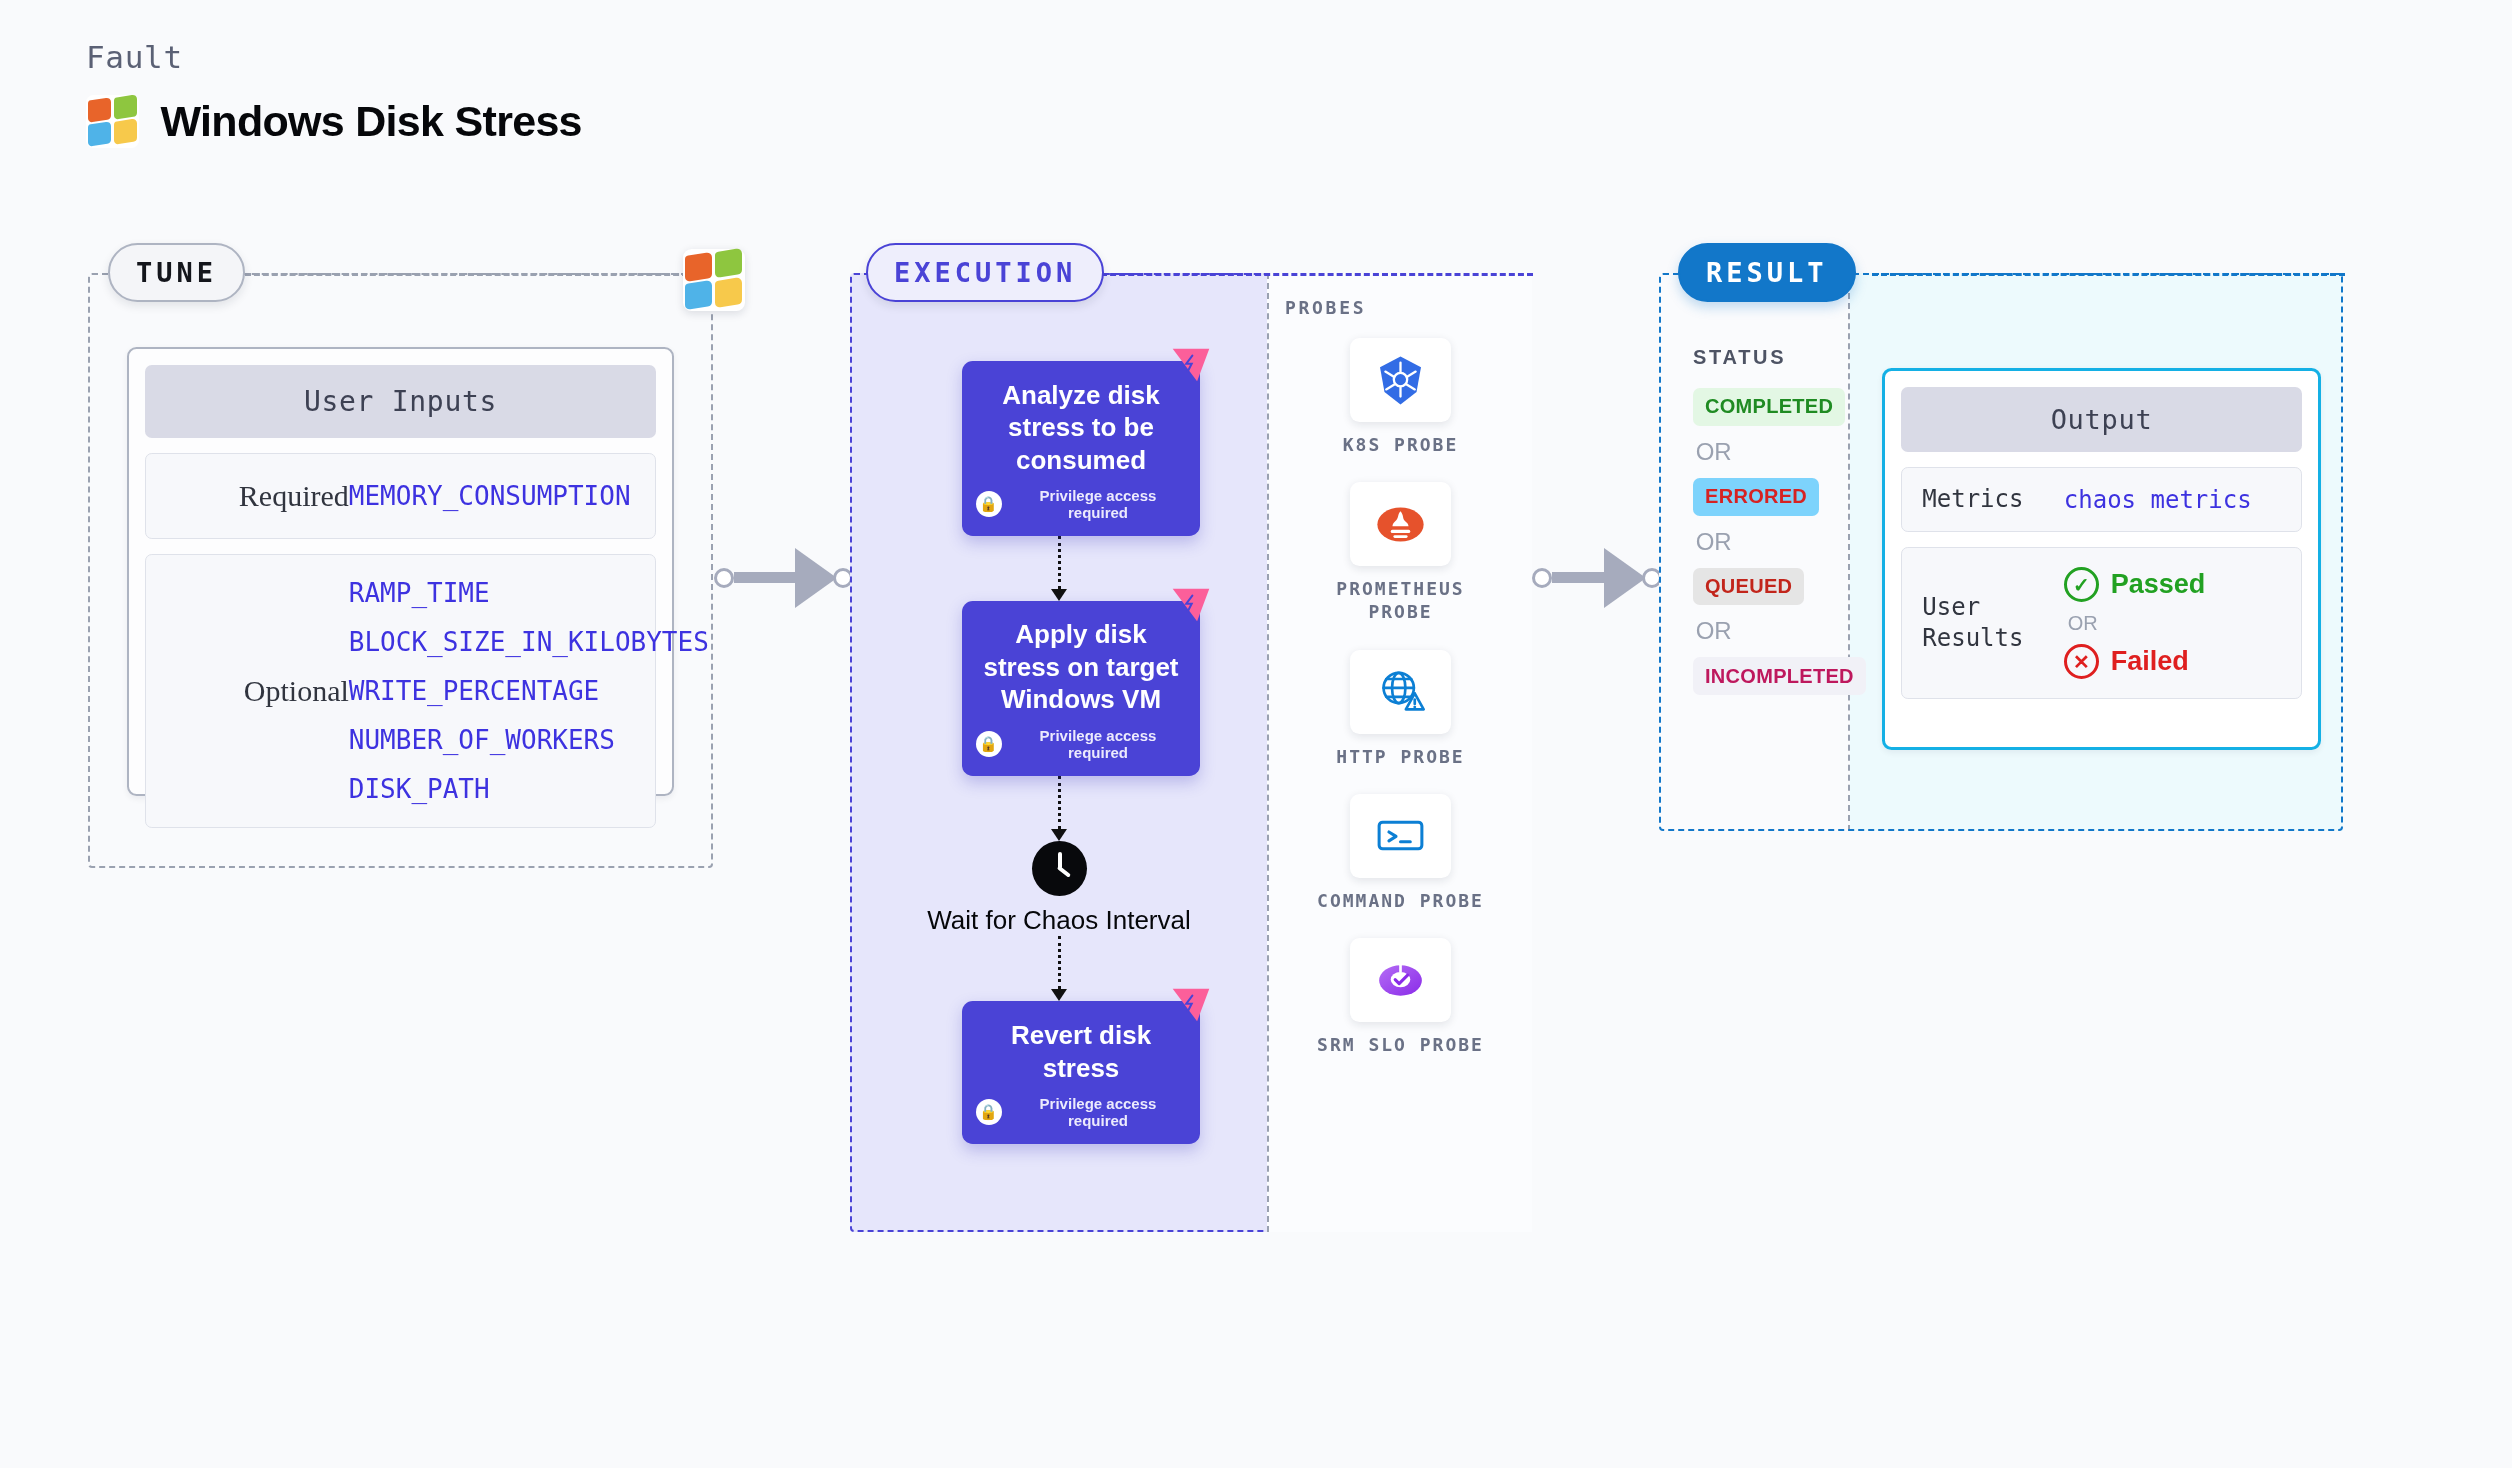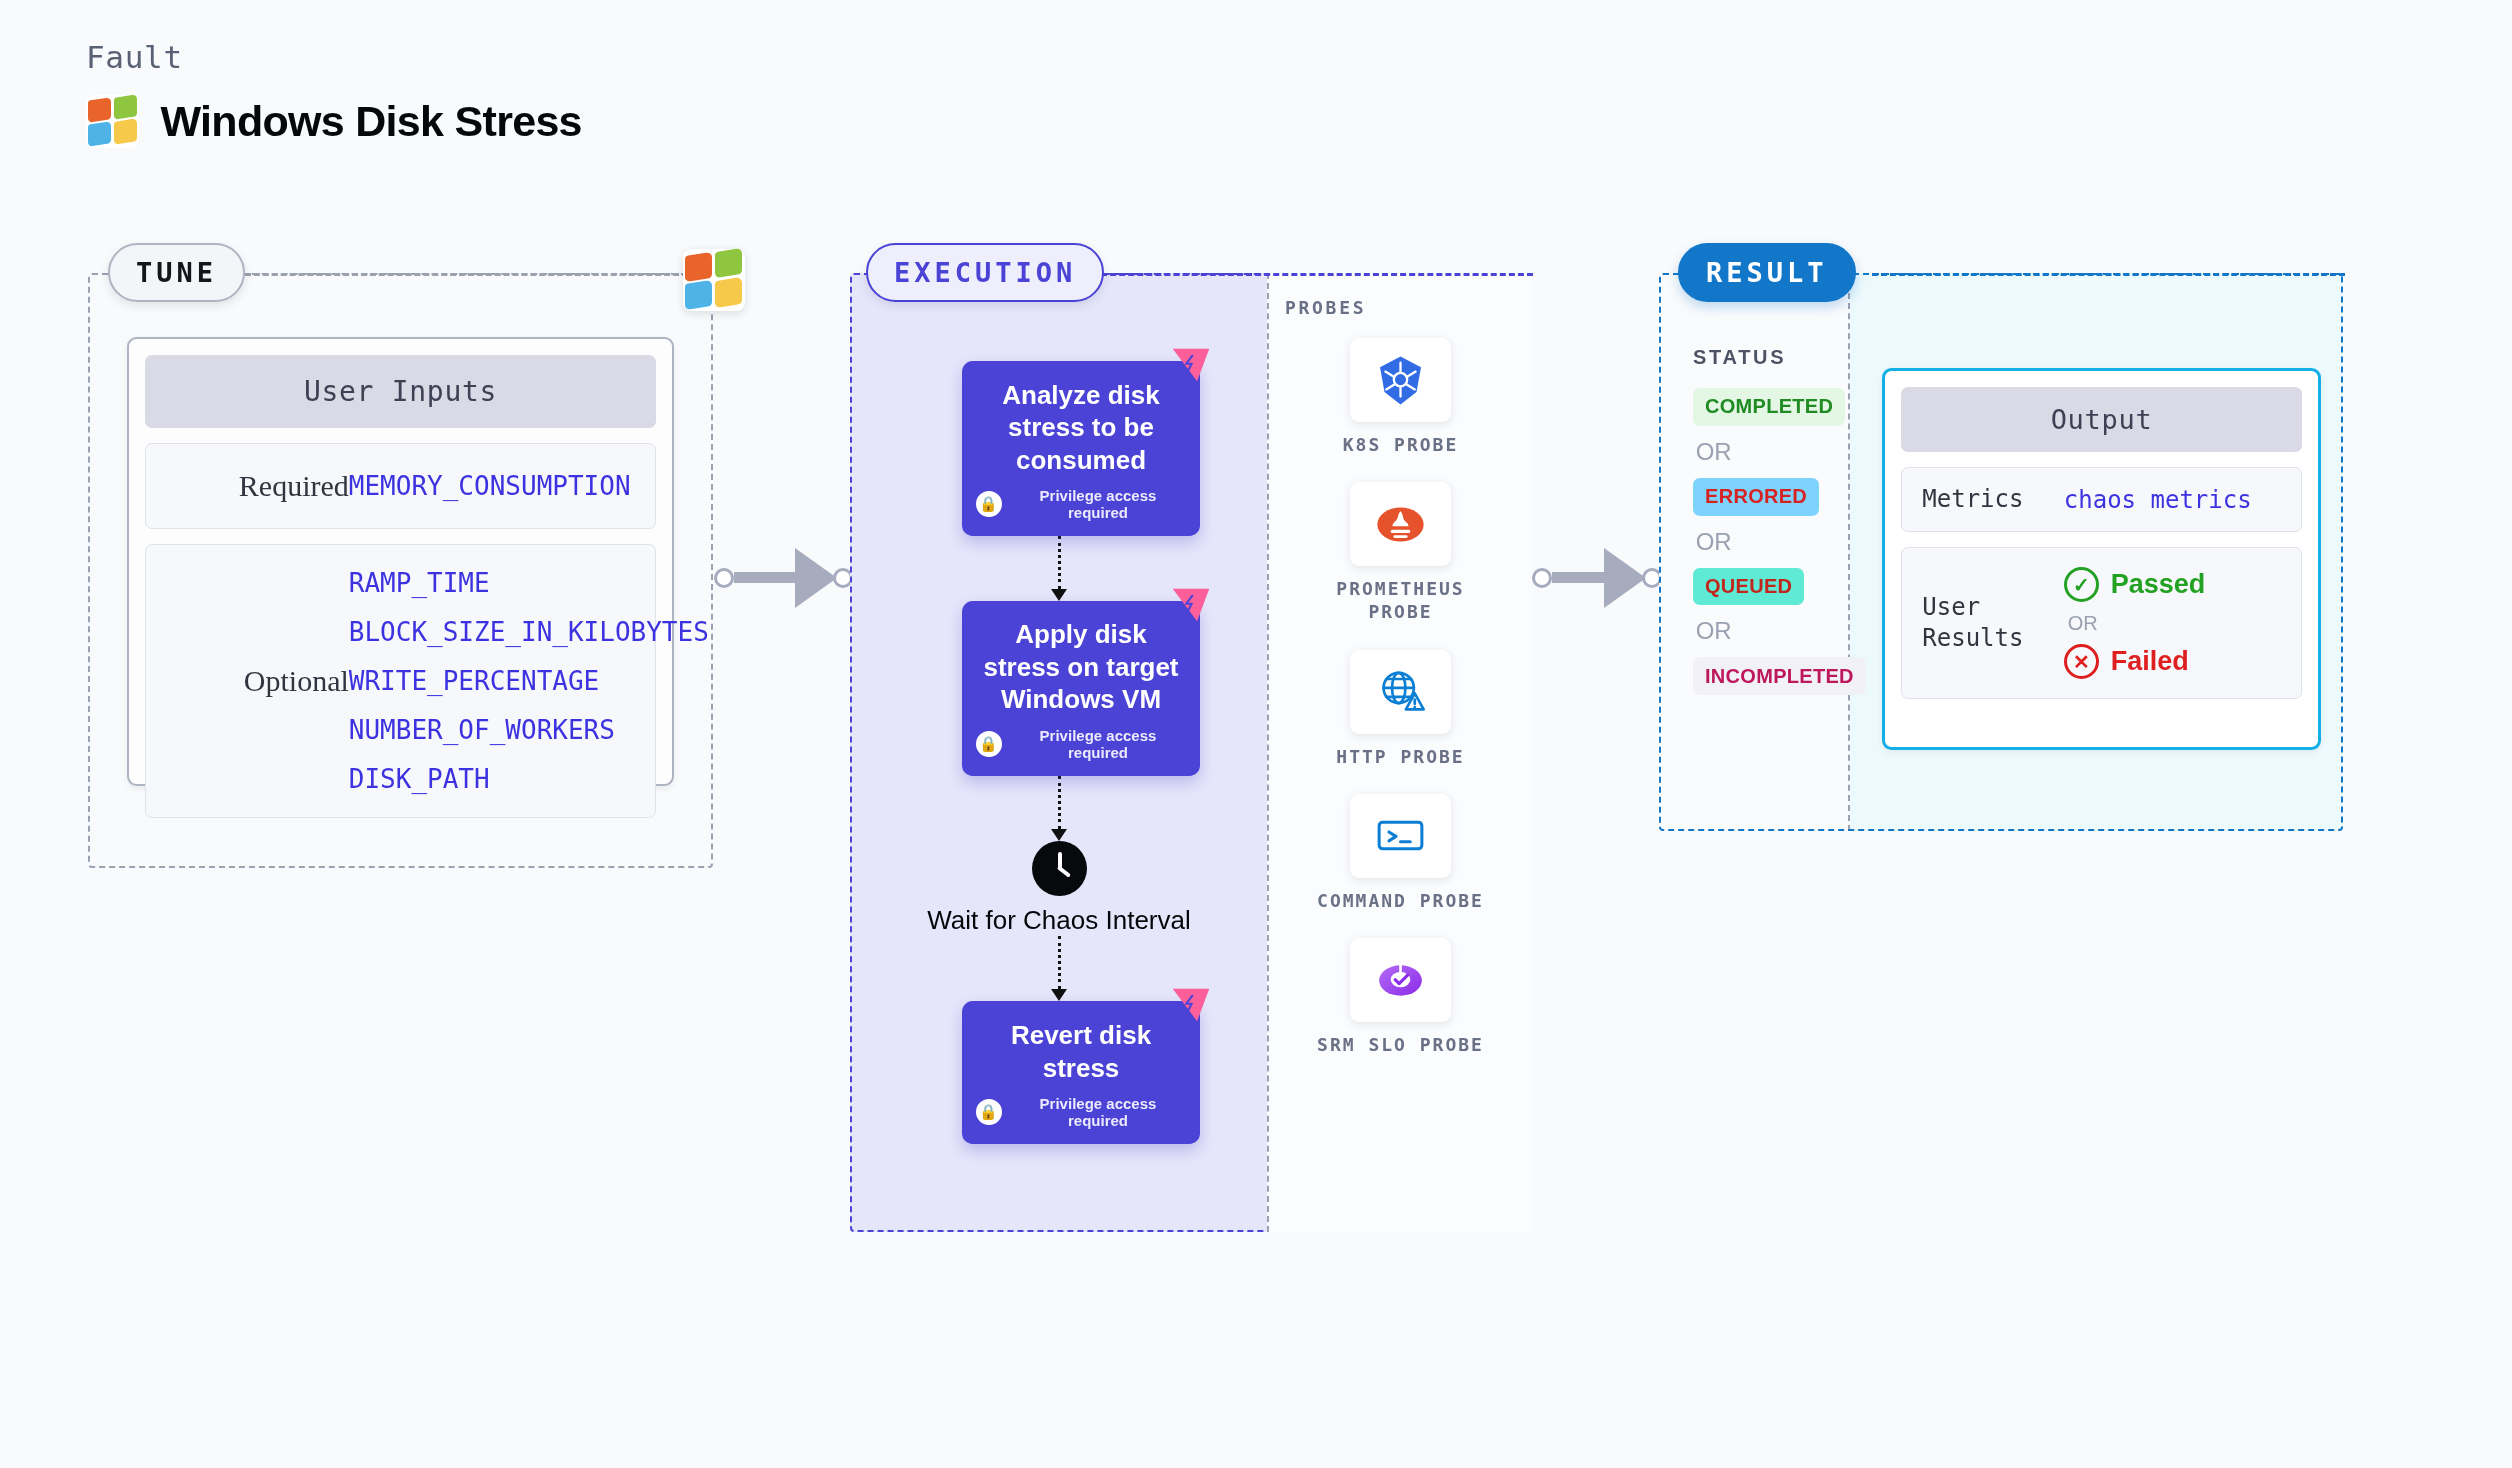--- a/index.html
+++ b/index.html
@@ -269,21 +269,21 @@
         <i class="q3"></i>
         <i class="q4"></i>
     </div>
     <div class="hdr-title">Windows Disk Stress</div>
   </div>
 
   <div class="panel" id="tune-panel">
     <div class="panel-box"></div>
     <div class="panel-pill">TUNE</div>
 
-    <div class="card" style="left:39px;top:64px;width:547px;height:449px">
+    <div class="card" style="left:39px;top:74px;width:547px;height:449px">
       <div class="card-title">User Inputs</div>
 
       <div class="kv-box" style="padding:23px 6.8px">
         <div class="kv-key">Required</div>
         <div class="kv-vals">
           <div class="kv-val">MEMORY_CONSUMPTION</div>
         </div>
       </div>
 
       <div class="kv-box" style="padding:23px 6.8px">
@@ -476,21 +476,21 @@
     <div id="result-right"></div>
     <div class="panel-box"></div>
     <div class="panel-pill">RESULT</div>
 
     <div class="status-label">STATUS</div>
     <div class="status-col">
       <div class="chip" style="background:#e3f7e4;color:#1f8b22">COMPLETED</div>
       <div class="or-txt">OR</div>
       <div class="chip" style="background:#7dd3fc;color:#d62222">ERRORED</div>
       <div class="or-txt">OR</div>
-      <div class="chip" style="background:#5eead4;color:#c2251b">QUEUED</div>
+      <div class="chip" style="background:#e5e5e5;color:#c2251b">QUEUED</div>
       <div class="or-txt">OR</div>
       <div class="chip" style="background:#f1f1f7;color:#be185d">INCOMPLETED</div>
     </div>
 
     <div class="card" id="output-card">
       <div class="card-title" style="height:65px;font-size:27px">Output</div>
 
       <div class="kv-box" style="padding:16px 6.8px">
         <div class="out-kv-key">Metrics</div>
         <div class="kv-val" style="font-size:24px">chaos metrics</div>

